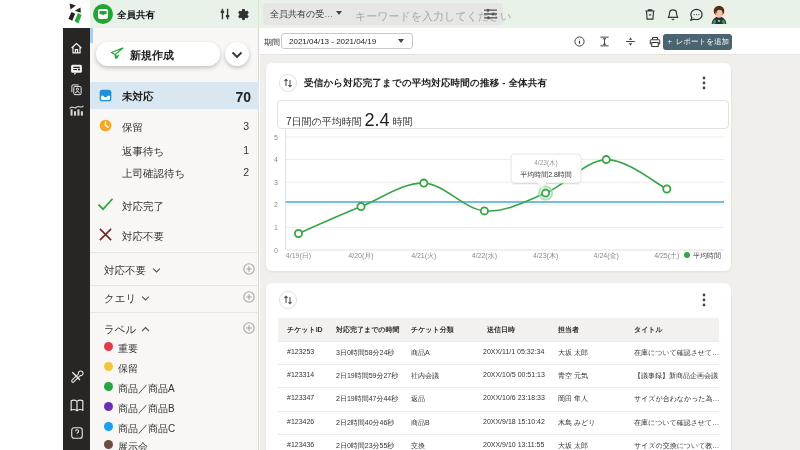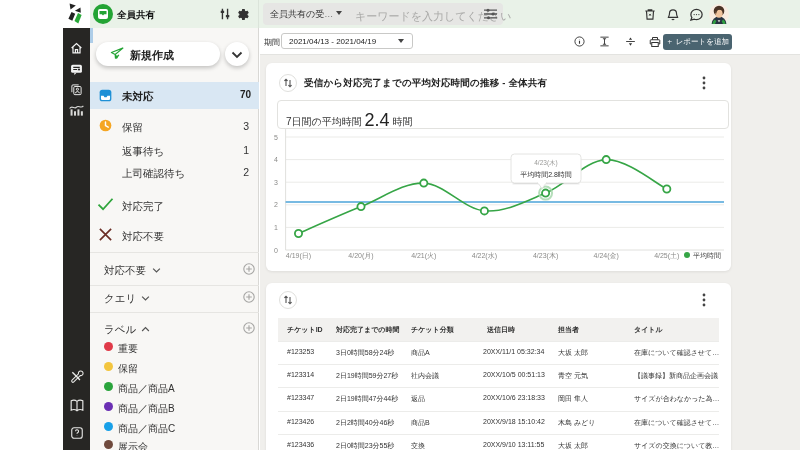--- a/index.html
+++ b/index.html
@@ -152,21 +152,21 @@
  <path d="M22 3 L3 10.5 L9 13.5 L11.5 19.5 L15 14 M22 3 L9 13.5 M9 13.5 l.5 6 3-4.5" stroke-linejoin="round"></path>
 </svg>
 <div class="abs" style="left:130px;top:48px;font-size:11px;font-weight:bold;color:#222">新規作成</div>
 
 <div class="abs" style="left:90px;top:82px;width:169px;height:27px;background:#d9e7f3"></div>
 <svg class="abs" style="left:99px;top:89px" width="13" height="13" viewBox="0 0 20 20">
  <rect x="1" y="1" width="18" height="18" rx="4" fill="#1e90d6"></rect>
  <path d="M3 10.5 h4 l1.4 2.2 h3.2 L13 10.5 h4 V15 a2 2 0 0 1-2 2 H5 a2 2 0 0 1-2-2 Z" fill="#fff"></path>
 </svg>
 <div class="abs" style="left:122px;top:90px;font-size:10.5px;font-weight:bold;color:#222">未対応</div>
-<div class="abs" style="right:549px;top:89px;font-size:10px;font-weight:bold;color:#222">70</div>
+<div class="abs" style="right:549px;top:89px;font-size:14px;font-weight:bold;color:#222">70</div>
 <svg class="abs" style="left:99px;top:119px" width="13" height="13" viewBox="0 0 20 20">
  <circle cx="10" cy="10" r="9" fill="#f5a623"></circle>
  <path d="M10 4.5 V10 l4.2 2.6" stroke="#fff" stroke-width="2.2" fill="none" stroke-linecap="round"></path>
 </svg>
 <div class="abs" style="left:122px;top:120.5px;font-size:10.5px;color:#333">保留</div>
 <div class="abs" style="right:551px;top:120px;font-size:10.5px;color:#333">3</div>
 <div class="abs" style="left:122px;top:144.5px;font-size:10.5px;color:#333">返事待ち</div>
 <div class="abs" style="right:551px;top:144px;font-size:10.5px;color:#333">1</div>
 <div class="abs" style="left:122px;top:166.5px;font-size:10.5px;color:#333">上司確認待ち</div>
 <div class="abs" style="right:551px;top:166px;font-size:10.5px;color:#333">2</div>

